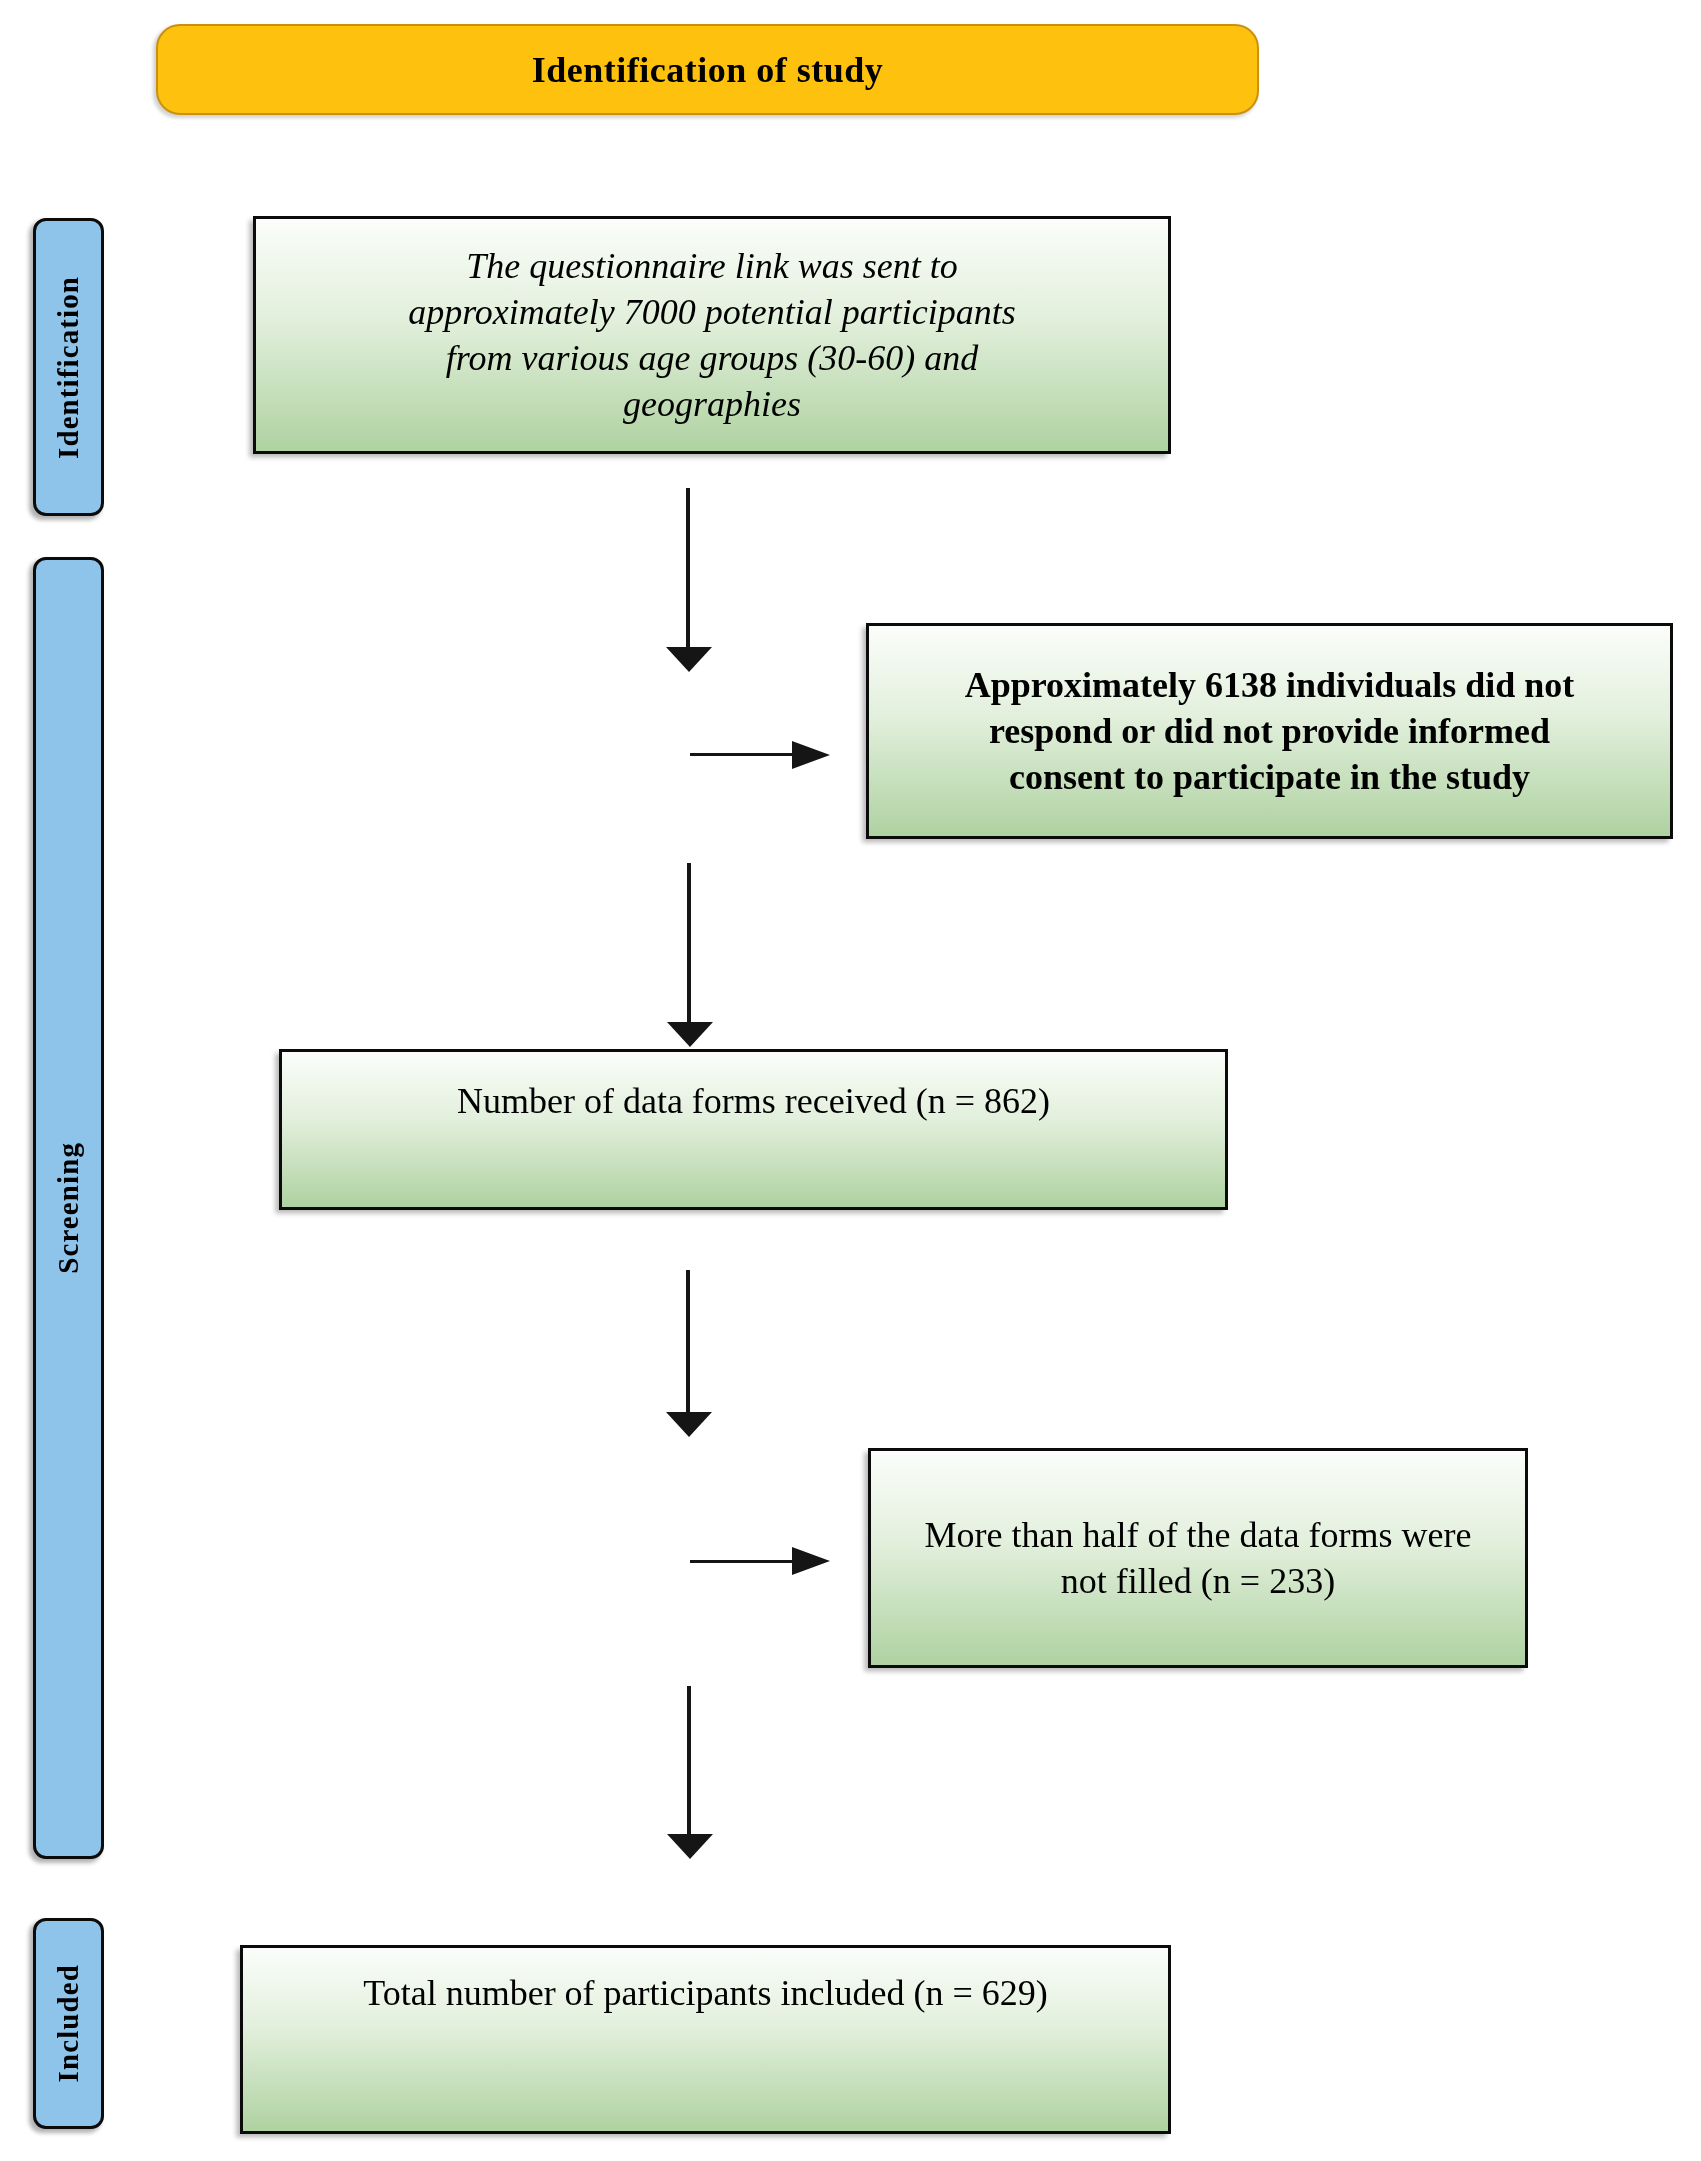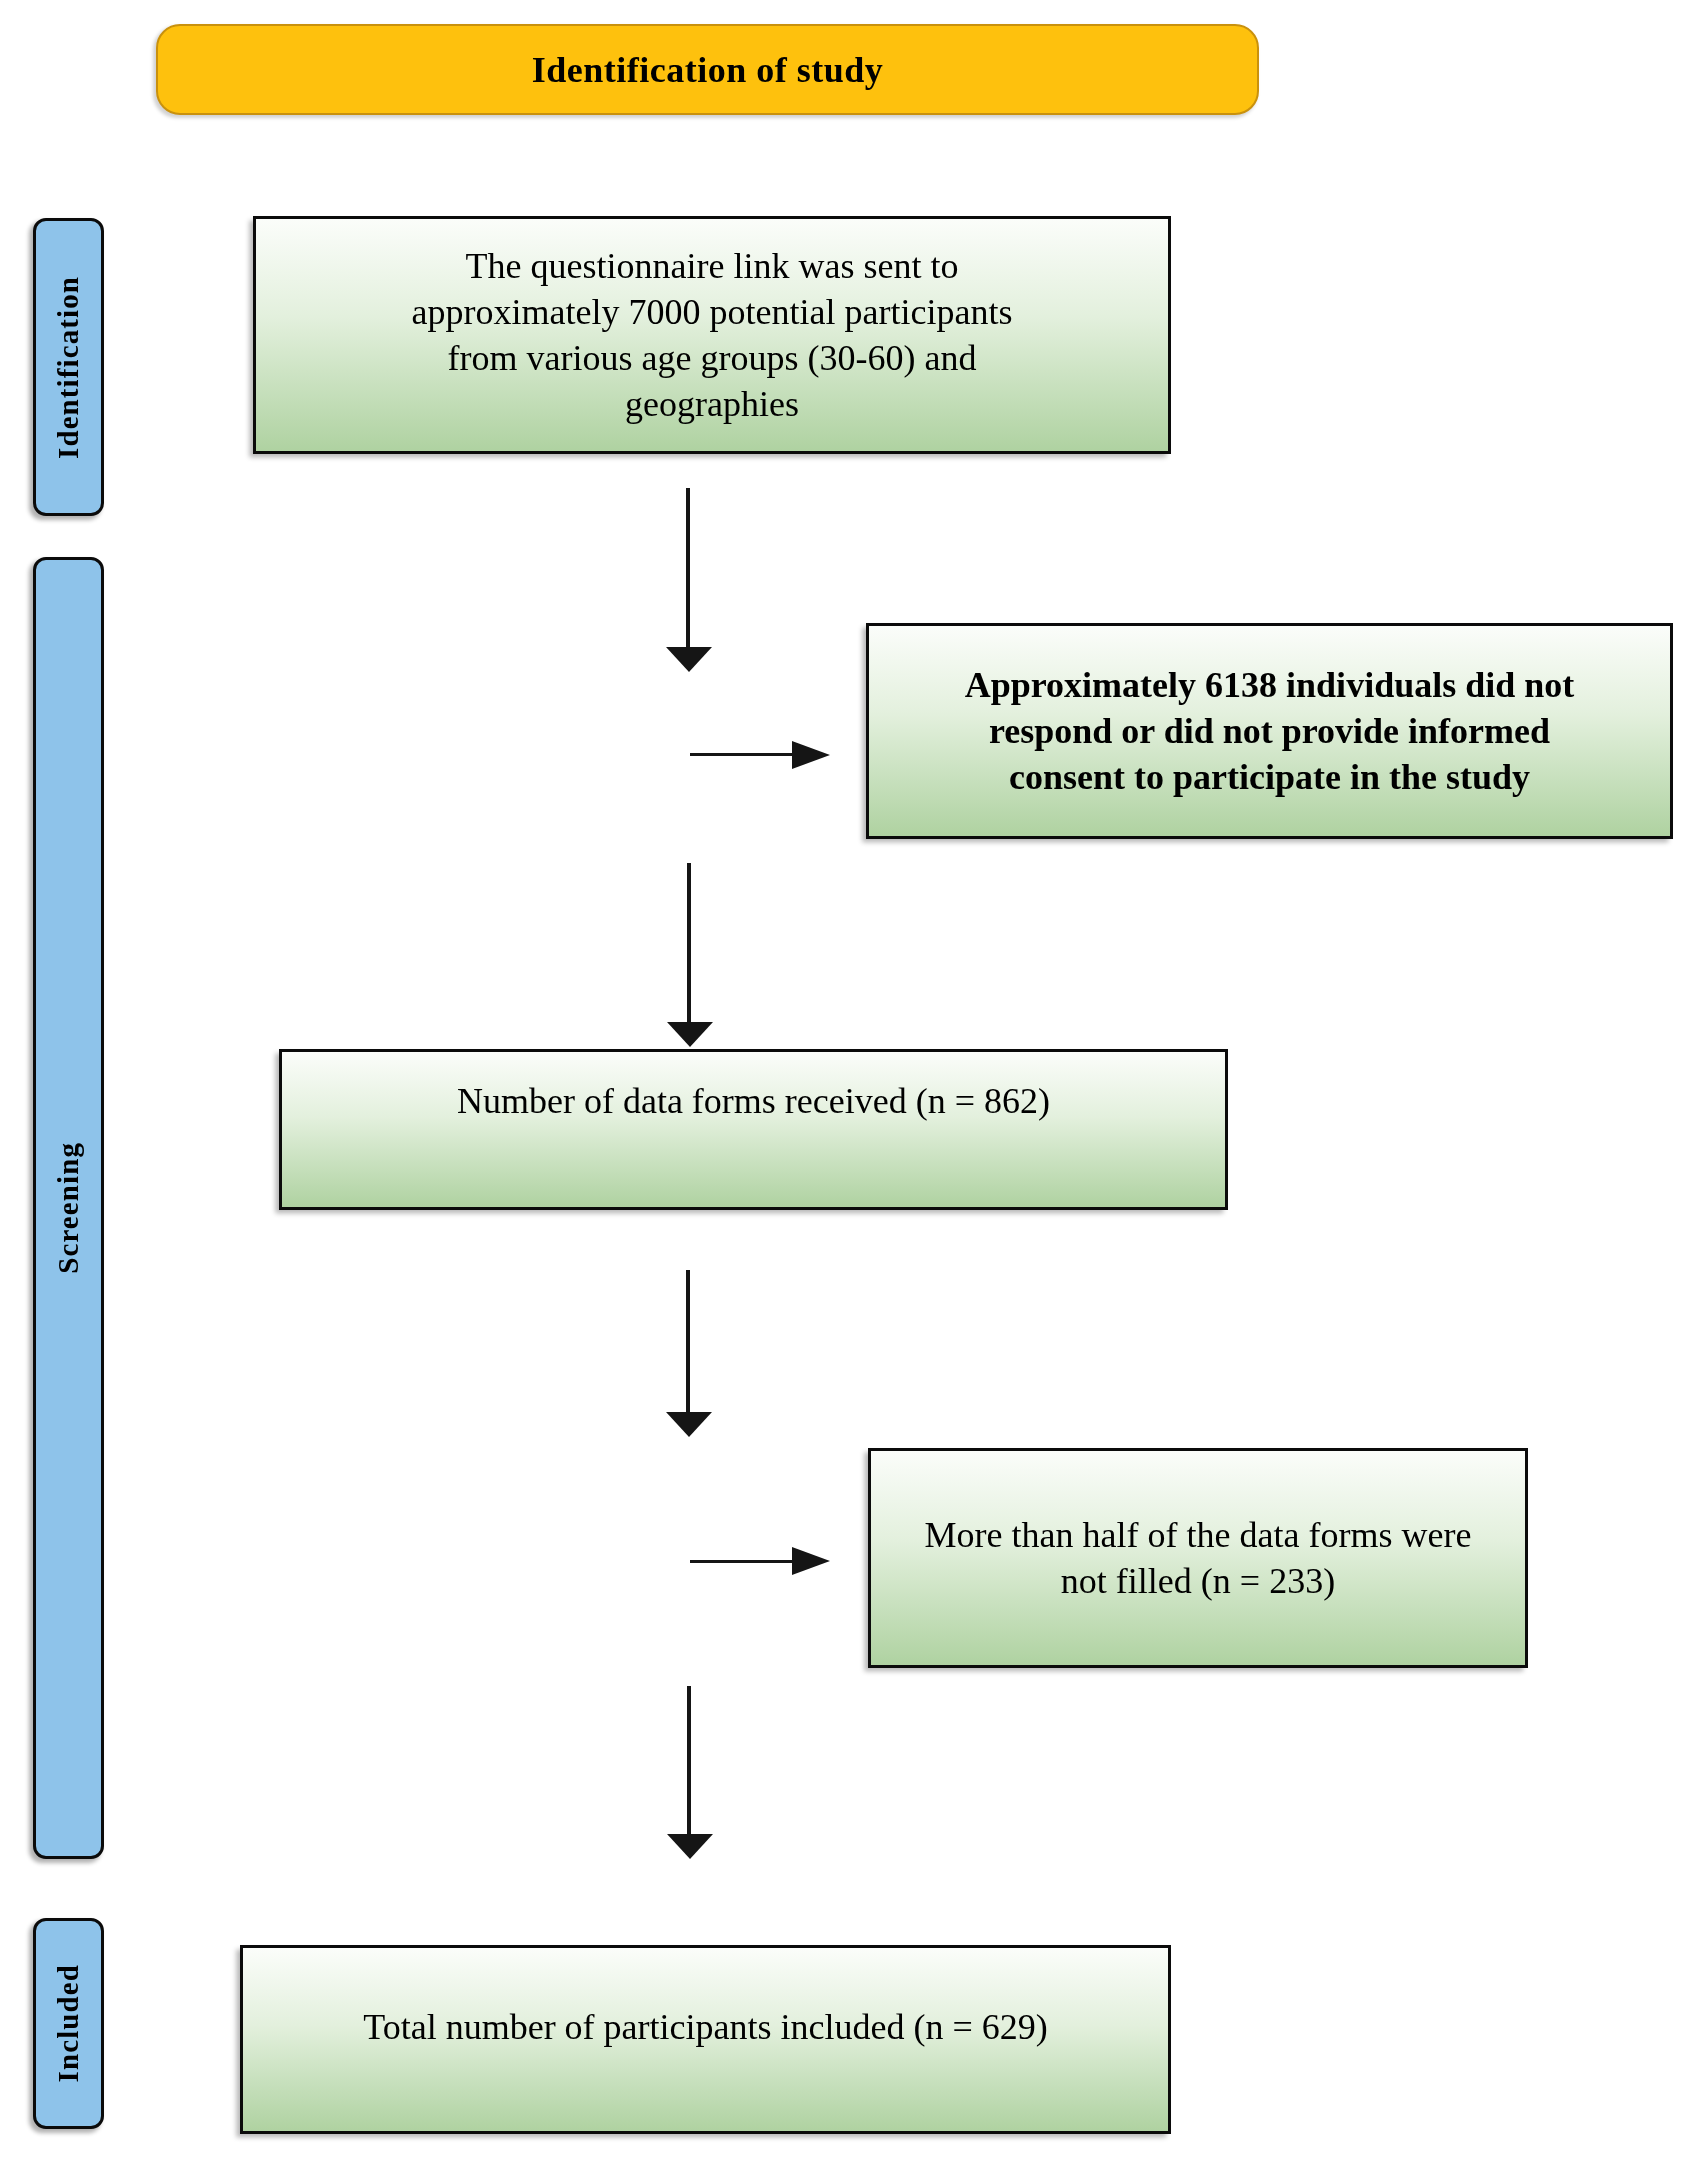--- a/index.html
+++ b/index.html
@@ -71,27 +71,27 @@
     box-shadow: -3.8px 4.3px 4.9px rgba(0,0,0,0.28);
     display: flex;
     justify-content: center;
   }
   .flow-box .box-text {
     font-size: 36px;
     line-height: 46px;
     text-align: center;
     white-space: pre-line;
   }
-  .box-sent           { left: 253px;  top: 216px;  width: 918px; height: 238px; align-items: center; }
+  .box-sent           { left: 253px;  top: 216px;  width: 918px; height: 238px; align-items: center; font-style: italic; }
   .box-not-responded  { left: 866px; top: 623px; width: 807px; height: 216px; align-items: center; font-weight: bold; }
   .box-received       { left: 279px;  top: 1049px; width: 949px; height: 161px; align-items: flex-start; }
   .box-received .box-text { padding-top: 26px; }
   .box-not-filled     { left: 868px; top: 1448px; width: 660px; height: 220px; align-items: center; }
   .box-included-total { left: 240px;  top: 1945px; width: 931px; height: 189px; align-items: flex-start; }
-  .box-included-total .box-text { padding-top: 56px; }
+  .box-included-total .box-text { padding-top: 22px; }
 
   
   .arrow-line-v {
     position: absolute;
     width: 4.3px;
     background: var(--arrow, #151515);
   }
   .arrow-line-h {
     position: absolute;
     height: 3.2px;

